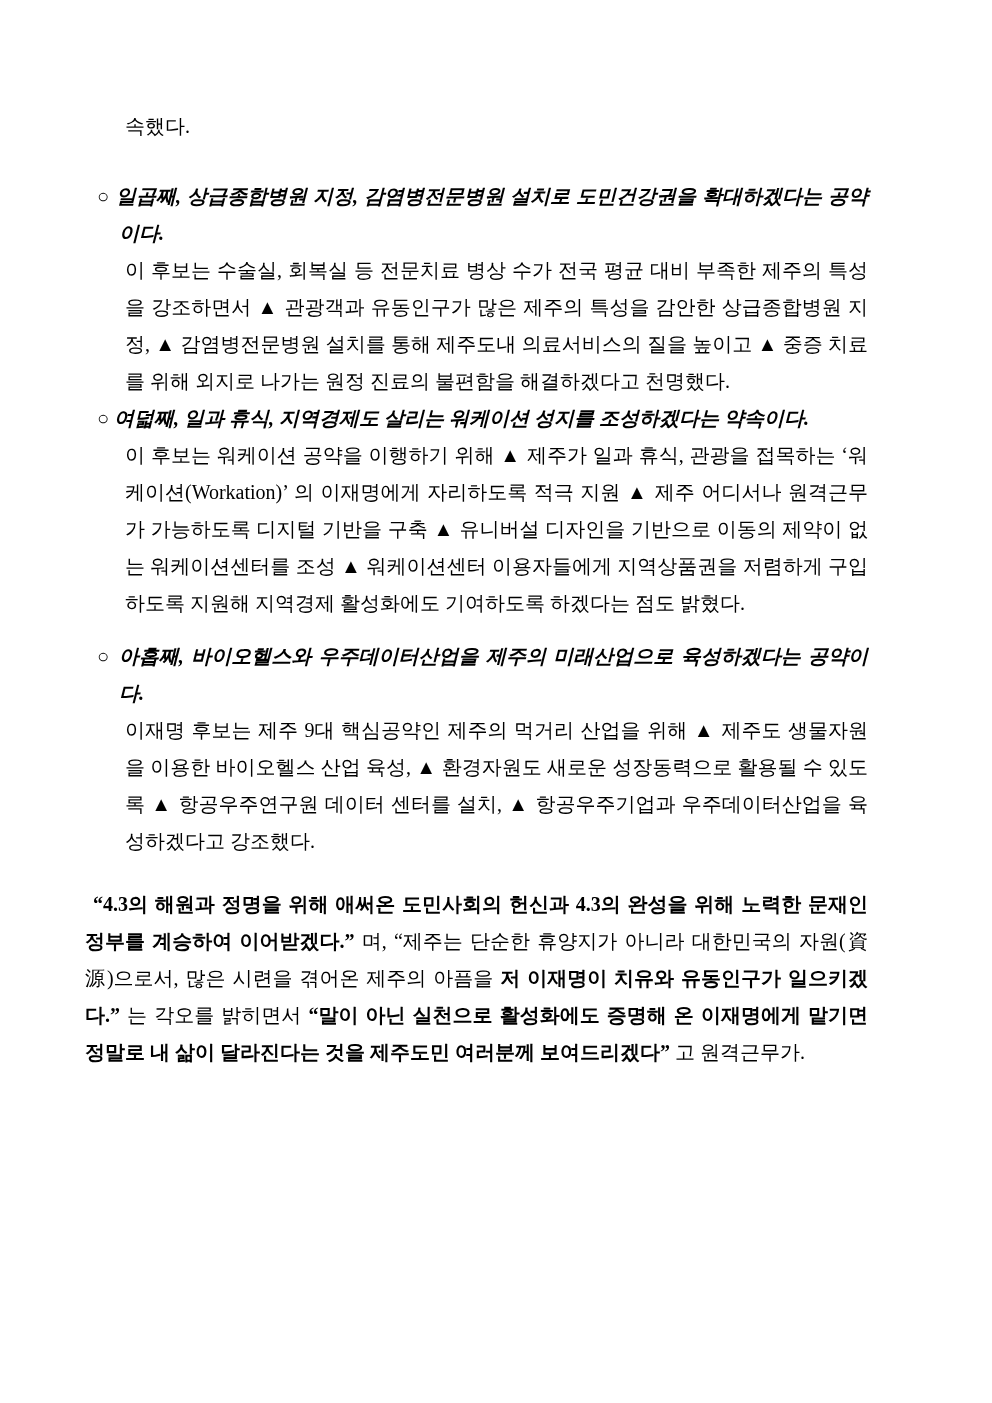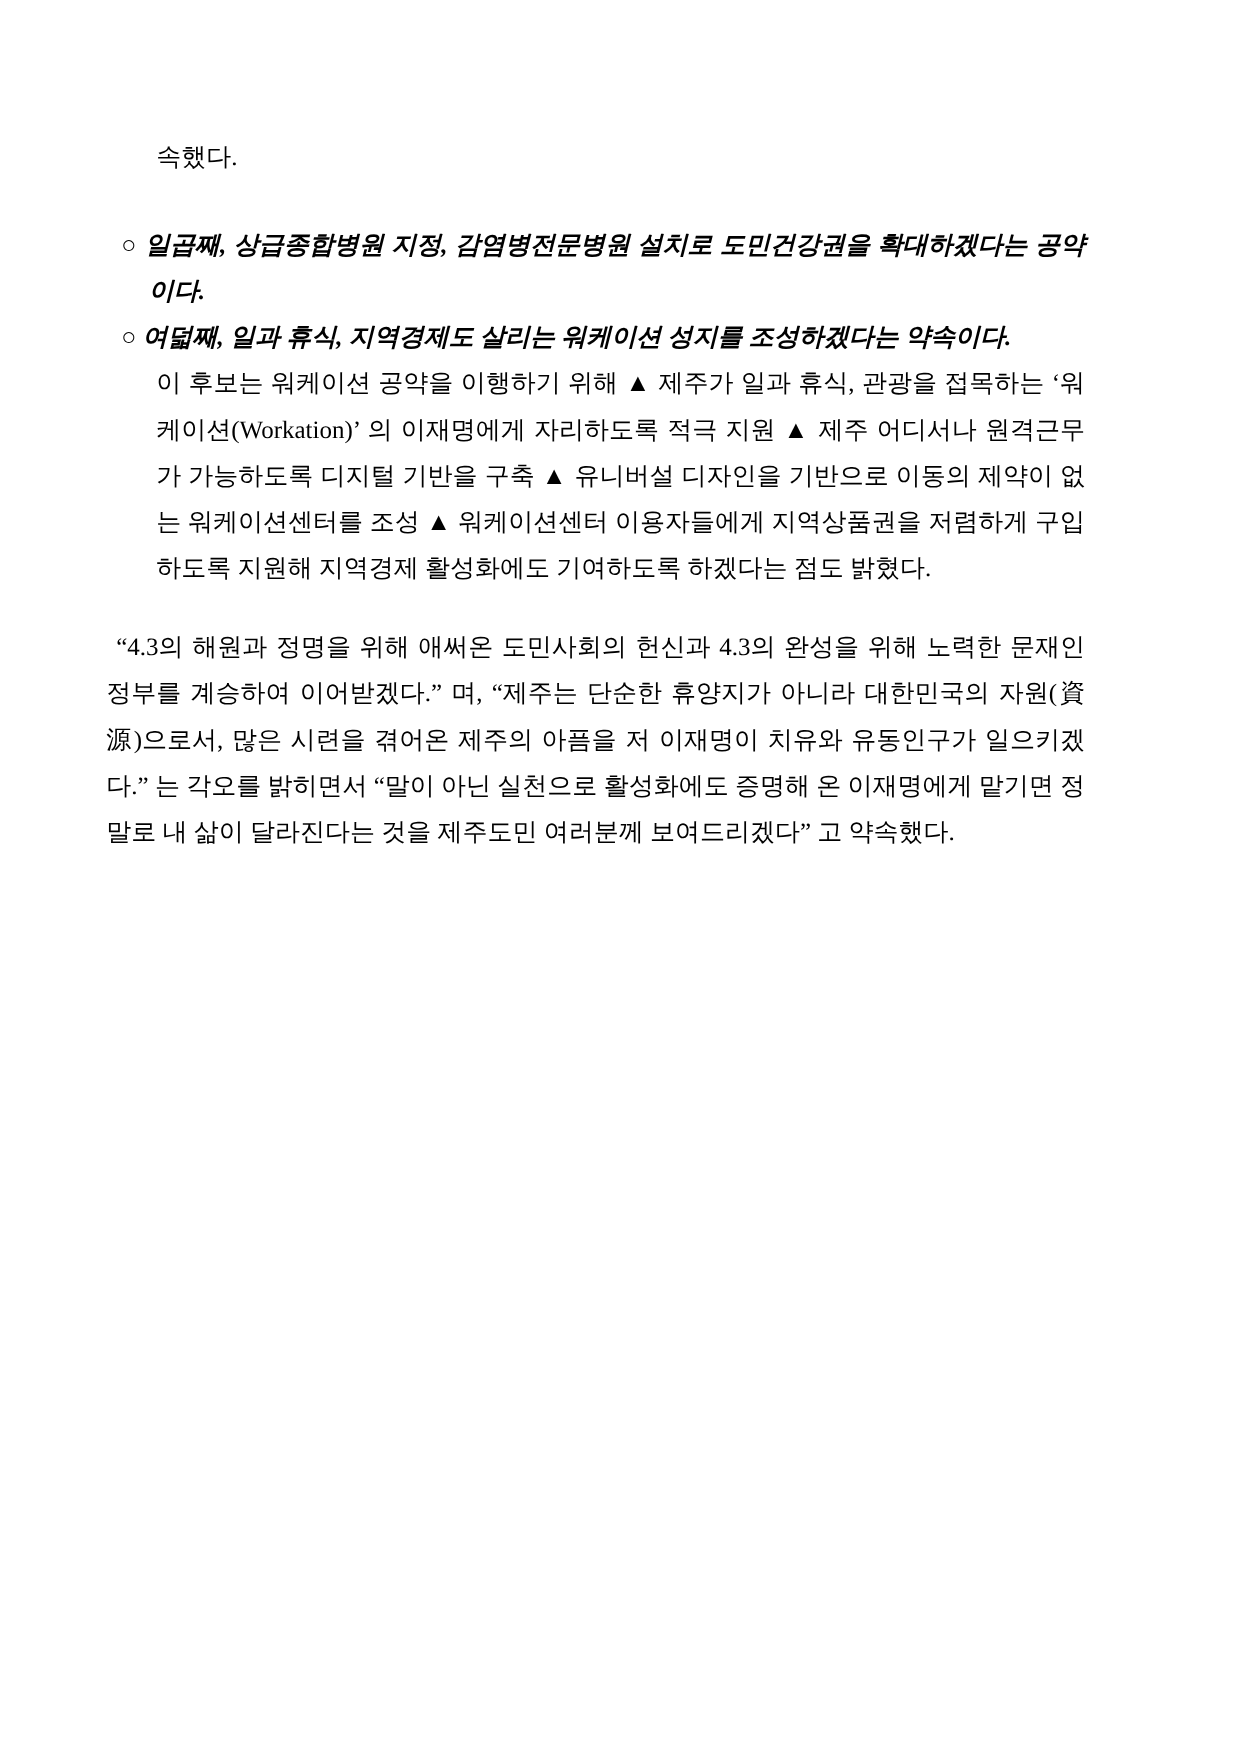--- a/index.html
+++ b/index.html
@@ -39,37 +39,42 @@
     margin: 0 0 0 40px;       
     text-align: justify;
     text-justify: inter-word;
   }
   .closing {
     margin: 26px 0 0 0;       
     text-indent: 8px;
     text-align: justify;
     text-justify: inter-word;
   }
-  .bold { font-weight: 400; }
+  .bold { font-weight: 700; }
   p, div { -webkit-font-smoothing: antialiased; }
 </style>
 </head>
 <body>
 
 <div class="page">
   <div class="content">
 
     <p class="cont-line">속했다.</p>
 
     <div class="section s7">
       <div class="heading"><span class="marker">○</span> <span>일곱째, 상급종합병원 지정, 감염병전문병원 설치로 도민건강권을 확대하겠다는 공약이다.</span></div>
+      <p class="body">이 후보는 수술실, 회복실 등 전문치료 병상 수가 전국 평균 대비 부족한 제주의 특성을 강조하면서 ▲ 관광객과 유동인구가 많은 제주의 특성을 감안한 상급종합병원 지정, ▲ 감염병전문병원 설치를 통해 제주도내 의료서비스의 질을 높이고 ▲ 중증 치료를 위해 외지로 나가는 원정 진료의 불편함을 해결하겠다고 천명했다.</p>
     </div>
 
     <div class="section s8">
       <div class="heading"><span class="marker">○</span> <span>여덟째, 일과 휴식, 지역경제도 살리는 워케이션 성지를 조성하겠다는 약속이다.</span></div>
       <p class="body">이 후보는 워케이션 공약을 이행하기 위해 ▲ 제주가 일과 휴식, 관광을 접목하는 ‘워케이션(Workation)’ 의 이재명에게 자리하도록 적극 지원 ▲ 제주 어디서나 원격근무가 가능하도록 디지털 기반을 구축 ▲ 유니버설 디자인을 기반으로 이동의 제약이 없는 워케이션센터를 조성 ▲ 워케이션센터 이용자들에게 지역상품권을 저렴하게 구입하도록 지원해 지역경제 활성화에도 기여하도록 하겠다는 점도 밝혔다.</p>
     </div>
 
+    <div class="section s9">
+      <div class="heading"><span class="marker">○</span> <span>아홉째, 바이오헬스와 우주데이터산업을 제주의 미래산업으로 육성하겠다는 공약이다.</span></div>
+      <p class="body">이재명 후보는 제주 9대 핵심공약인 제주의 먹거리 산업을 위해 ▲ 제주도 생물자원을 이용한 바이오헬스 산업 육성, ▲ 환경자원도 새로운 성장동력으로 활용될 수 있도록 ▲ 항공우주연구원 데이터 센터를 설치, ▲ 항공우주기업과 우주데이터산업을 육성하겠다고 강조했다.</p>
+    </div>
 
-    <p class="closing"><span class="bold">“4.3의 해원과 정명을 위해 애써온 도민사회의 헌신과 4.3의 완성을 위해 노력한 문재인 정부를 계승하여 이어받겠다.”</span><span> 며, “제주는 단순한 휴양지가 아니라 대한민국의 자원(資源)으로서, 많은 시련을 겪어온 제주의 아픔을 </span><span class="bold">저 이재명이 치유와 유동인구가 일으키겠다.”</span><span> 는 각오를 밝히면서 </span><span class="bold">“말이 아닌 실천으로 활성화에도 증명해 온 이재명에게 맡기면 정말로 내 삶이 달라진다는 것을 제주도민 여러분께 보여드리겠다”</span><span> 고 약속했다.</span></p>
+    <p class="closing"><span class="bold">“4.3의 해원과 정명을 위해 애써온 도민사회의 헌신과 4.3의 완성을 위해 노력한 문재인 정부를 계승하여 이어받겠다.”</span><span> 며, “제주는 단순한 휴양지가 아니라 대한민국의 자원(資源)으로서, 많은 시련을 겪어온 제주의 아픔을 </span><span class="bold">저 이재명이 치유와 유동인구가 일으키겠다.”</span><span> 는 각오를 밝히면서 </span><span class="bold">“말이 아닌 실천으로 활성화에도 증명해 온 이재명에게 맡기면 정말로 내 삶이 달라진다는 것을 제주도민 여러분께 보여드리겠다”</span><span> 고 원격근무가.</span></p>
 
   </div>
 </div>
 
 </body></html>

